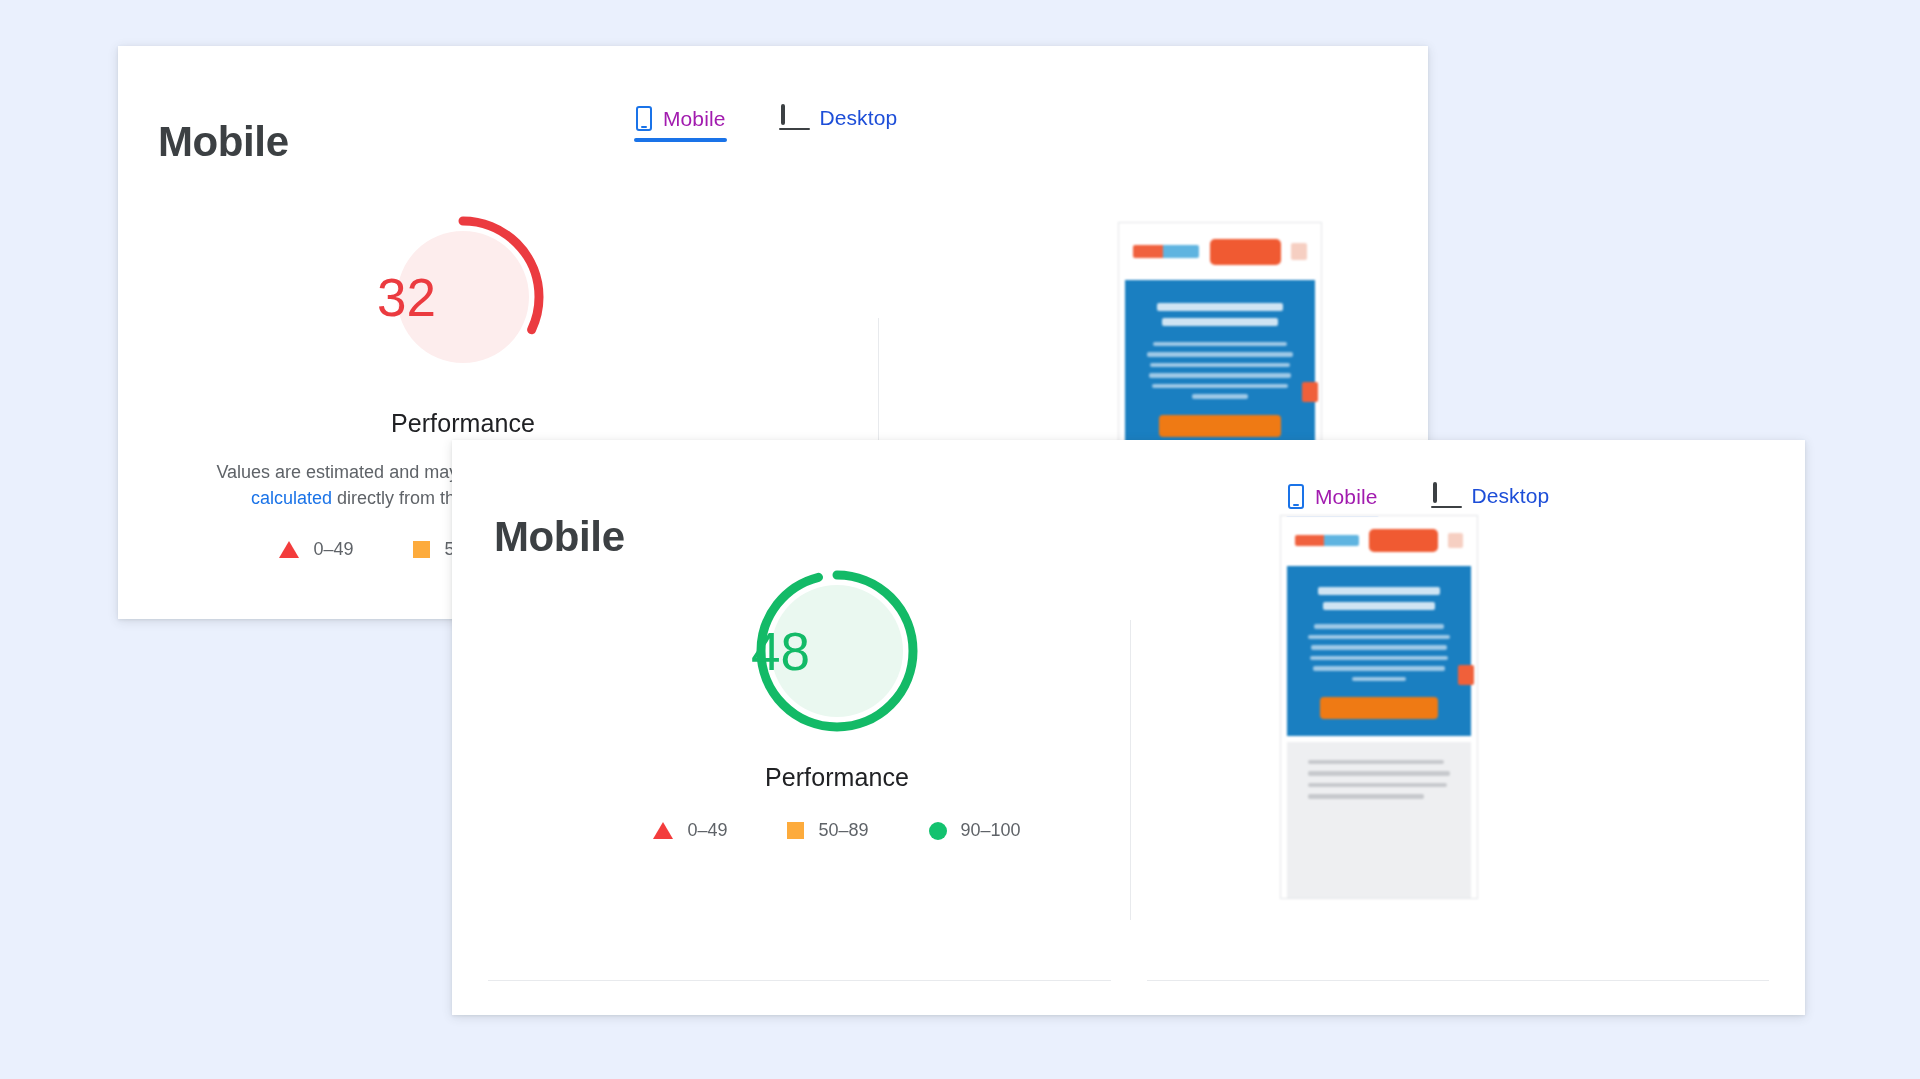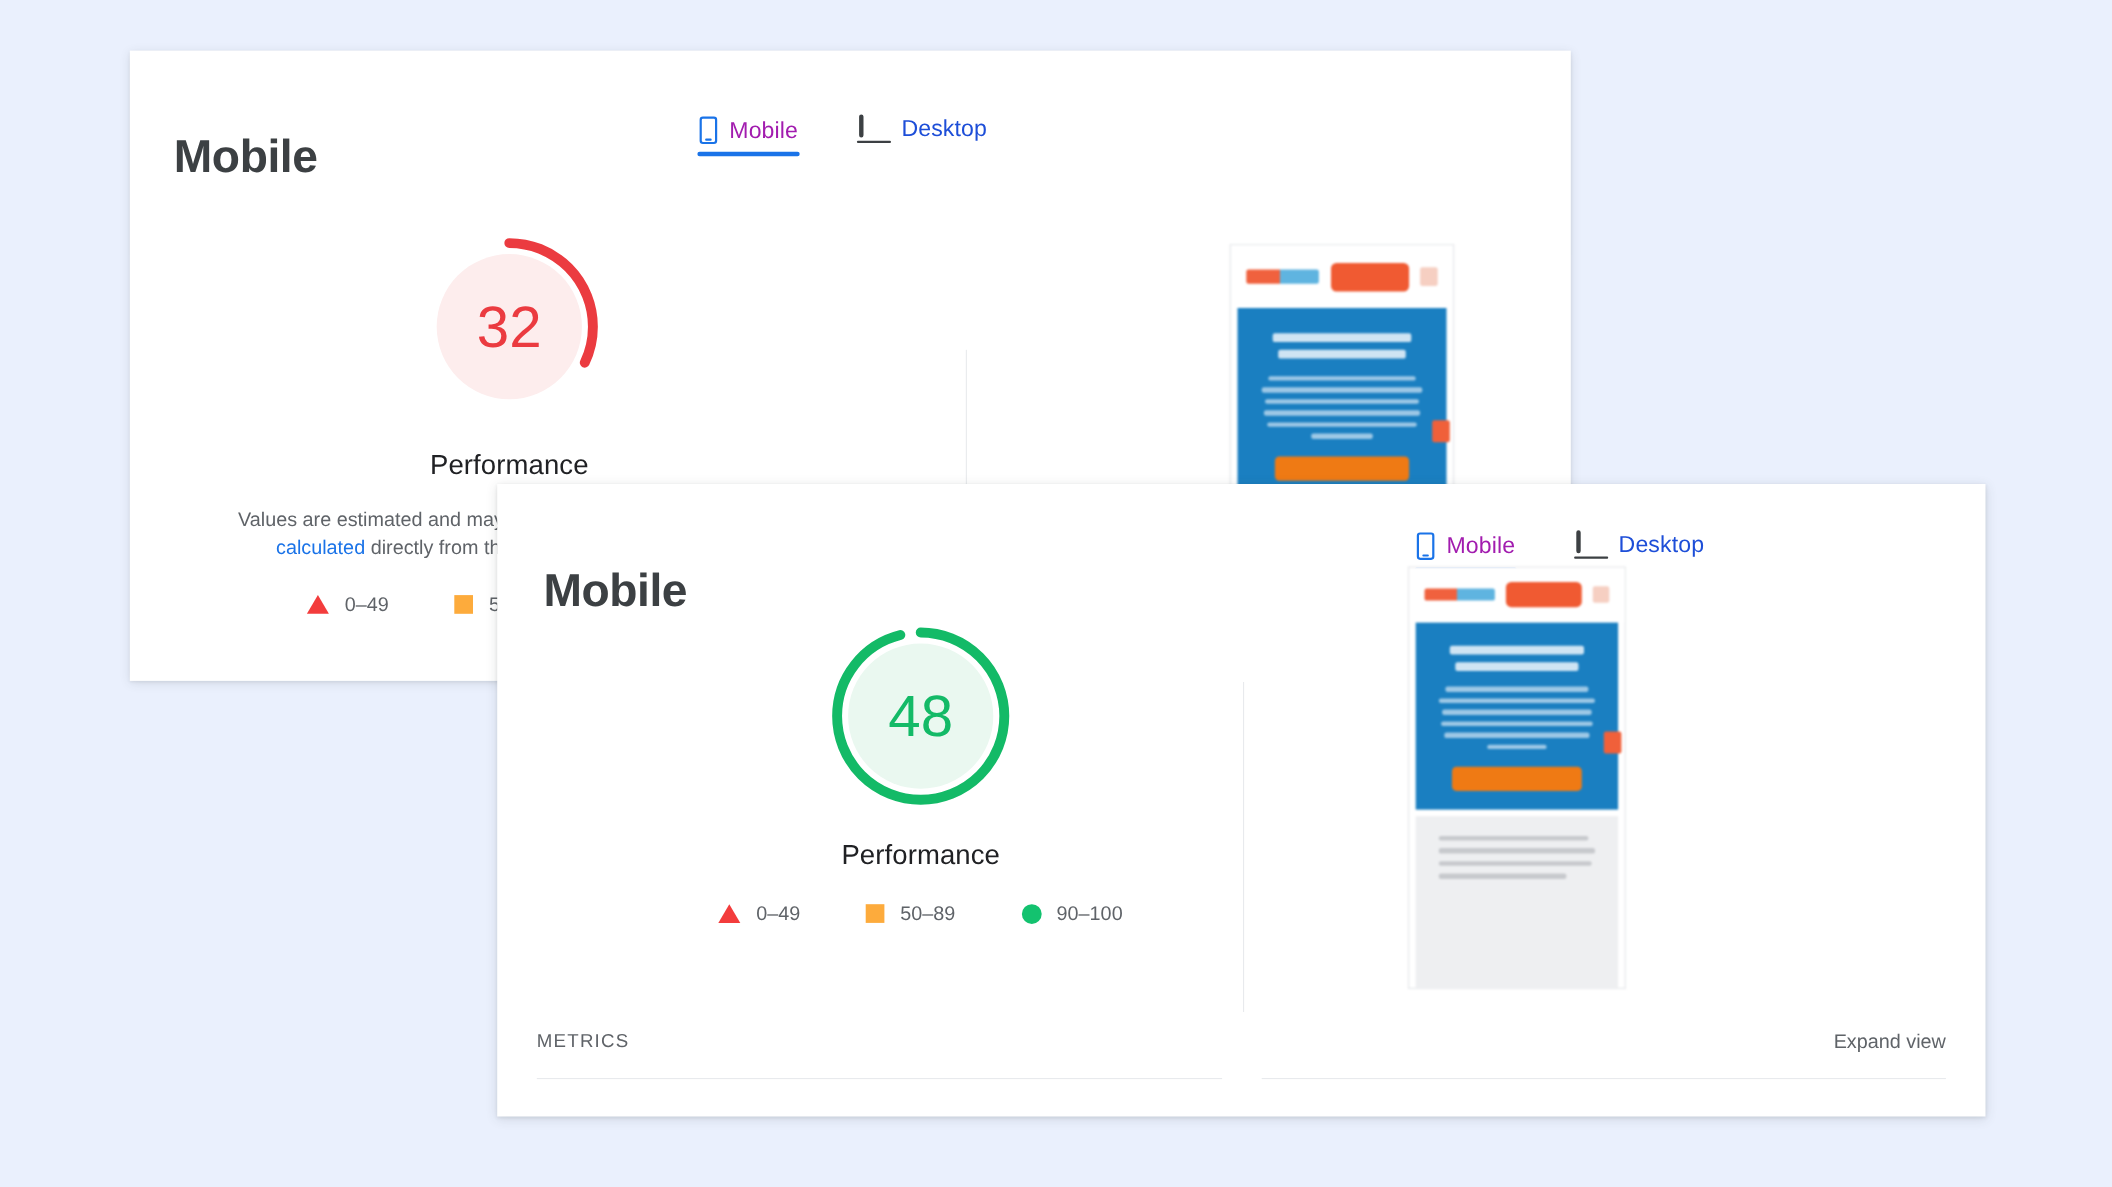--- a/index.html
+++ b/index.html
@@ -112,21 +112,21 @@
   }
   .before-gauge-col { left: 195px; top: 165px; width: 300px; }
   .after-gauge-col  { left: 235px; top: 125px; width: 300px; }
 
   .gauge {
     position: relative;
     width: 172px;
     height: 172px;
     display: flex;
     align-items: center;
-    justify-content: center;
+    justify-content: flex-start;
   }
   .gauge svg { position: absolute; left: 0; top: 0; }
   .gauge .score {
     font-size: 53px;
     line-height: 1;
     position: relative;
     z-index: 2;
   }
   .score-red   { color: #eb3b40; }
   .score-green { color: #13ba67; }
@@ -422,26 +422,18 @@
       <div class="ph-body">
         <div class="ph-b-line" style="width:96%"></div>
         <div class="ph-b-line" style="width:100%"></div>
         <div class="ph-b-line" style="width:98%"></div>
         <div class="ph-b-line" style="width:82%"></div>
       </div>
     </div>
   </div>
 
   <div class="card-footer">
-    <div class="footer-row">
-      <div class="footer-col">
-        <span class="footer-label">METRICS</span>
-      </div>
-      <div class="footer-col right">
-        <span class="footer-link">Expand view</span>
-      </div>
-    </div>
     <div class="footer-rule">
       <span class="seg"></span>
         <span class="seg"></span>
     </div>
   </div>
 </div>
 
 </body></html>

